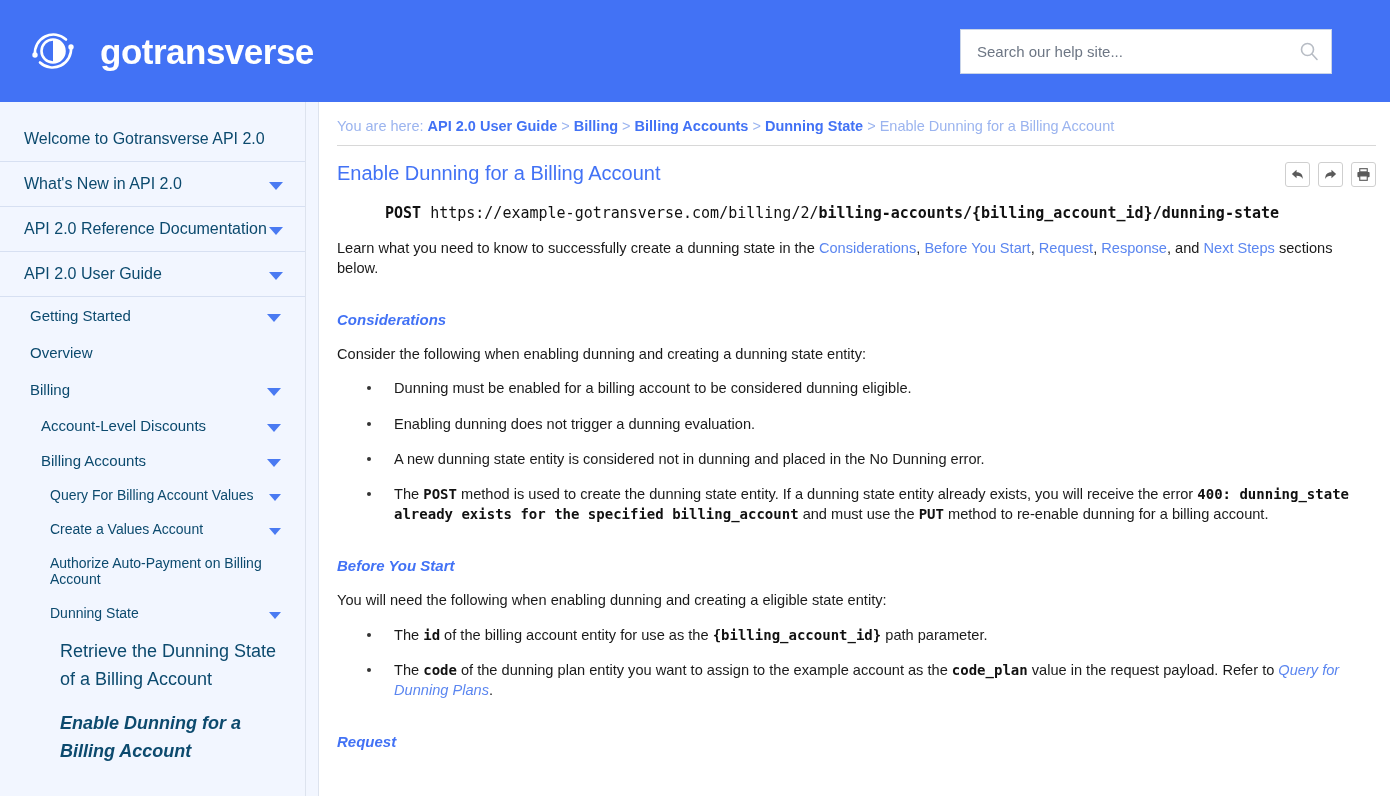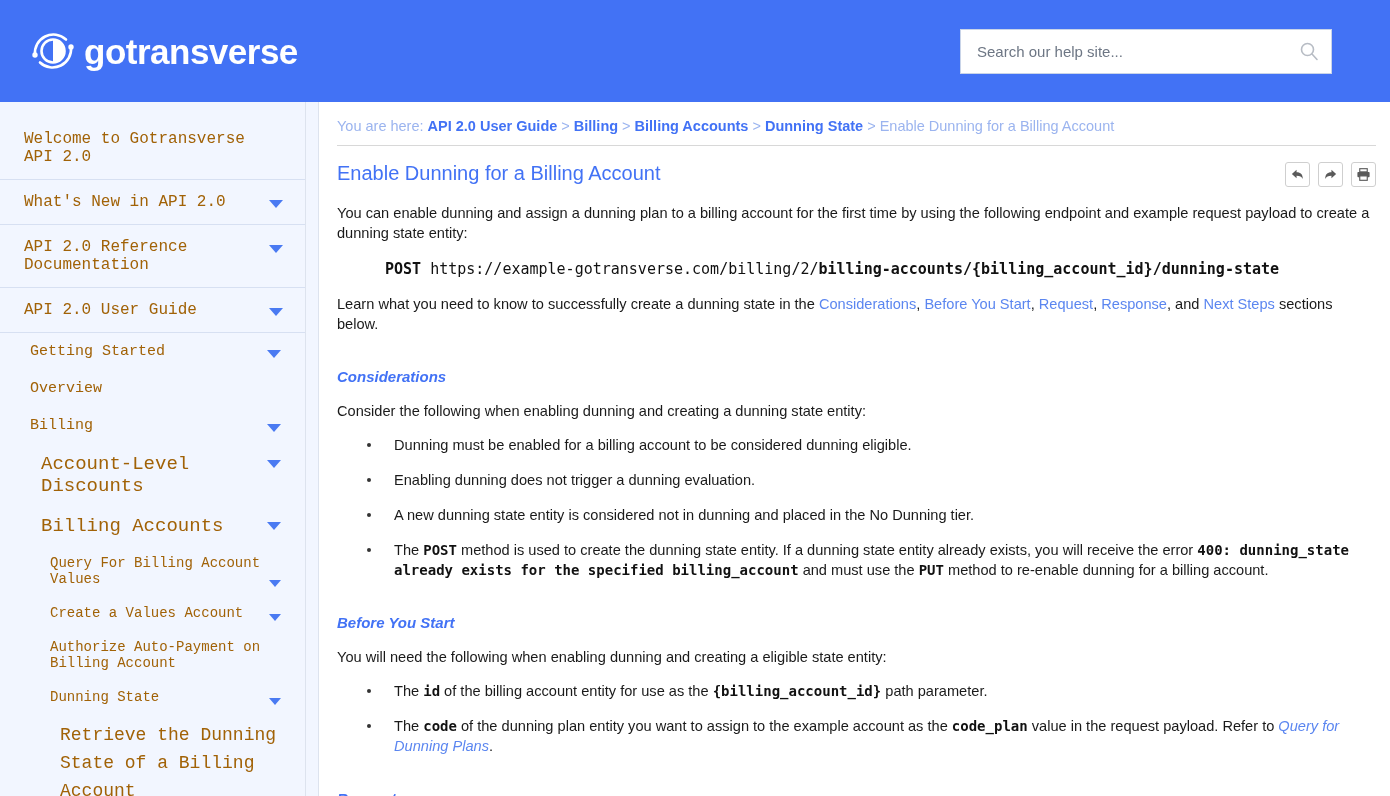--- a/index.html
+++ b/index.html
@@ -14,21 +14,21 @@
   
   #header {
     height: 102px;
     background: #4272f5;
     display: flex;
     align-items: center;
     justify-content: space-between;
     padding: 0 58px 0 26px;
     position: relative;
   }
-  #brand { display: flex; align-items: center; gap: 4px; }
+  #brand { display: flex; align-items: center; gap: 20px; }
   #brand-mark { width: 54px; height: 54px; flex: none; }
   #brand-name {
     color: #ffffff;
     font-size: 35px;
     font-weight: bold;
     letter-spacing: -0.5px;
     line-height: 1;
   }
   #search-wrap {
     width: 372px; height: 45px;
@@ -53,23 +53,22 @@
   #sidebar {
     width: 305px; flex: none;
     background: #f2f6ff;
     overflow: hidden;
     padding-top: 14px;
   }
   #sb-scroll { padding-bottom: 20px; }
   .sb-row {
     display: flex; align-items: flex-start;
     justify-content: space-between;
-    color: #a16207;
+    color: #0c4a6e;
     cursor: pointer;
-    font-family: Liberation Mono, monospace;
   }
   .sb-label { display: block; }
   .caret {
     flex: none;
     width: 0; height: 0;
     border-left: 7px solid transparent;
     border-right: 7px solid transparent;
     border-top: 8px solid #4a7af2;
     margin-top: 7px;
   }
@@ -79,23 +78,23 @@
   
   .lvl0 {
     padding: 13px 22px 13px 24px;
     font-size: 16px;
     border-bottom: 1px solid #d7e0f2;
   }
   .lvl0.first { padding-top: 14px; }
   
   .lvl1 { padding: 10px 24px 10px 30px; font-size: 15px; text-align: right; }
   
-  .lvl2 { padding: 9px 24px 9px 41px; font-size: 19px; }
-  
-  .lvl3 { padding: 9px 24px 9px 50px; font-size: 14px; align-items: flex-end; }
+  .lvl2 { padding: 9px 24px 9px 41px; font-size: 15px; }
+  
+  .lvl3 { padding: 9px 24px 9px 50px; font-size: 14px; }
   
   .lvl4 { padding: 8px 24px 8px 60px; font-size: 18px; line-height: 1.55; }
   .sb-row.active .sb-label {
     font-weight: bold; font-style: italic;
   }
 
   
   #gutter {
     width: 14px; flex: none;
     background: #f2f6ff;
@@ -306,37 +305,36 @@
         <div class="tbtn">
           <svg viewBox="0 0 16 16">
             <rect x="4" y="1.8" width="8" height="3.4" fill="none" stroke="#5a5a5a" stroke-width="1.2"></rect>
             <rect x="1.5" y="5.2" width="13" height="5.6" rx="1" fill="#5a5a5a"></rect>
             <rect x="4" y="9.5" width="8" height="4.7" fill="#fff" stroke="#5a5a5a" stroke-width="1.2"></rect>
           </svg>
         </div>
       </div>
     </div>
 
-    <p class="para">You can enable dunning and assign a dunning plan to a billing account for the first time by using the following endpoint and example request payload to create a dunning state entity:</p>
 
     <div class="endpoint">
       <b>POST</b>
       <span>https://example-gotransverse.com/billing/2/</span><b>billing-accounts/</b><b>{billing_account_id}</b><b>/dunning-state</b>
     </div>
 
     <p class="para">
       <span>Learn what you need to know to successfully create a dunning state in the </span><span id="learn-links"><a>Considerations</a><span>, </span><a>Before You Start</a><span>, </span><a>Request</a><span>, </span><a>Response</a><span>, and </span><a>Next Steps</a></span><span> sections below.</span>
     </p>
 
     <h2 class="sect">Considerations</h2>
     <p class="para">Consider the following when enabling dunning and creating a dunning state entity:</p>
     <ul class="blist">
       <li>Dunning must be enabled for a billing account to be considered dunning eligible.</li>
       <li>Enabling dunning does not trigger a dunning evaluation.</li>
-      <li>A new dunning state entity is considered not in dunning and placed in the No Dunning tier.</li>
+      <li>A new dunning state entity is considered not in dunning and placed in the No Dunning error.</li>
       <li><span>The </span><code class="m">POST</code><span> method is used to create the dunning state entity. If a dunning state entity already exists, you will receive the error </span><code class="m">400: dunning_state already exists for the specified billing_account</code><span> and must use the </span><code class="m">PUT</code><span> method to re-enable dunning for a billing account.</span></li>
     </ul>
 
     <h2 class="sect">Before You Start</h2>
     <p class="para">You will need the following when enabling dunning and creating a eligible state entity:</p>
     <ul class="blist">
       <li><span>The </span><code class="m">id</code><span> of the billing account entity for use as the </span><code class="m">{billing_account_id}</code><span> path parameter.</span></li>
       <li><span>The </span><code class="m">code</code><span> of the dunning plan entity you want to assign to the example account as the </span><code class="m">code_plan</code><span> value in the request payload. Refer to </span><i class="ilk">Query for Dunning Plans</i><span>.</span></li>
     </ul>
 

